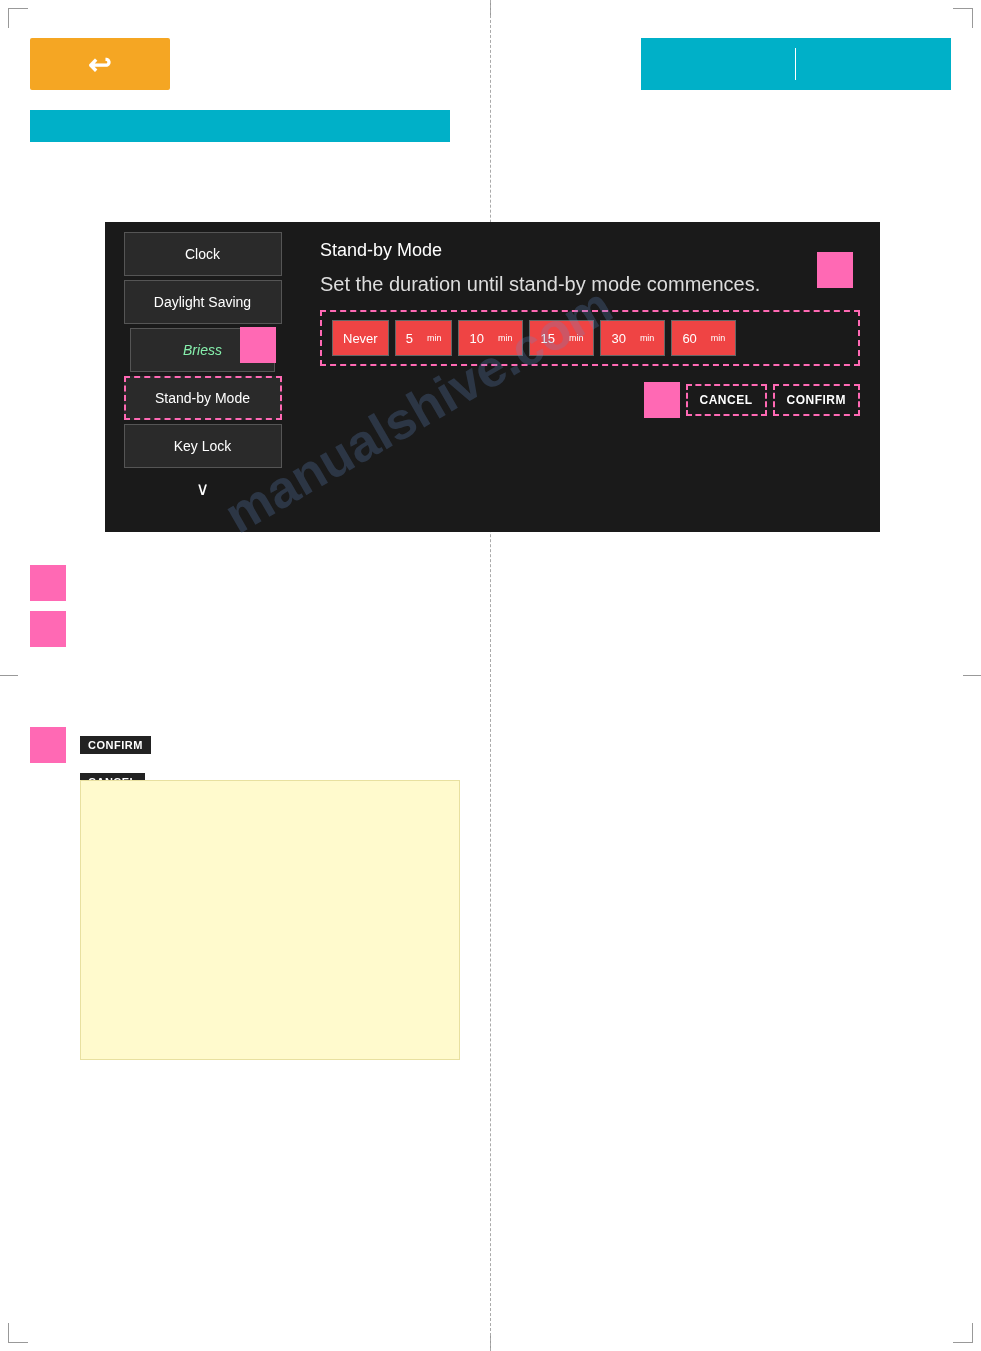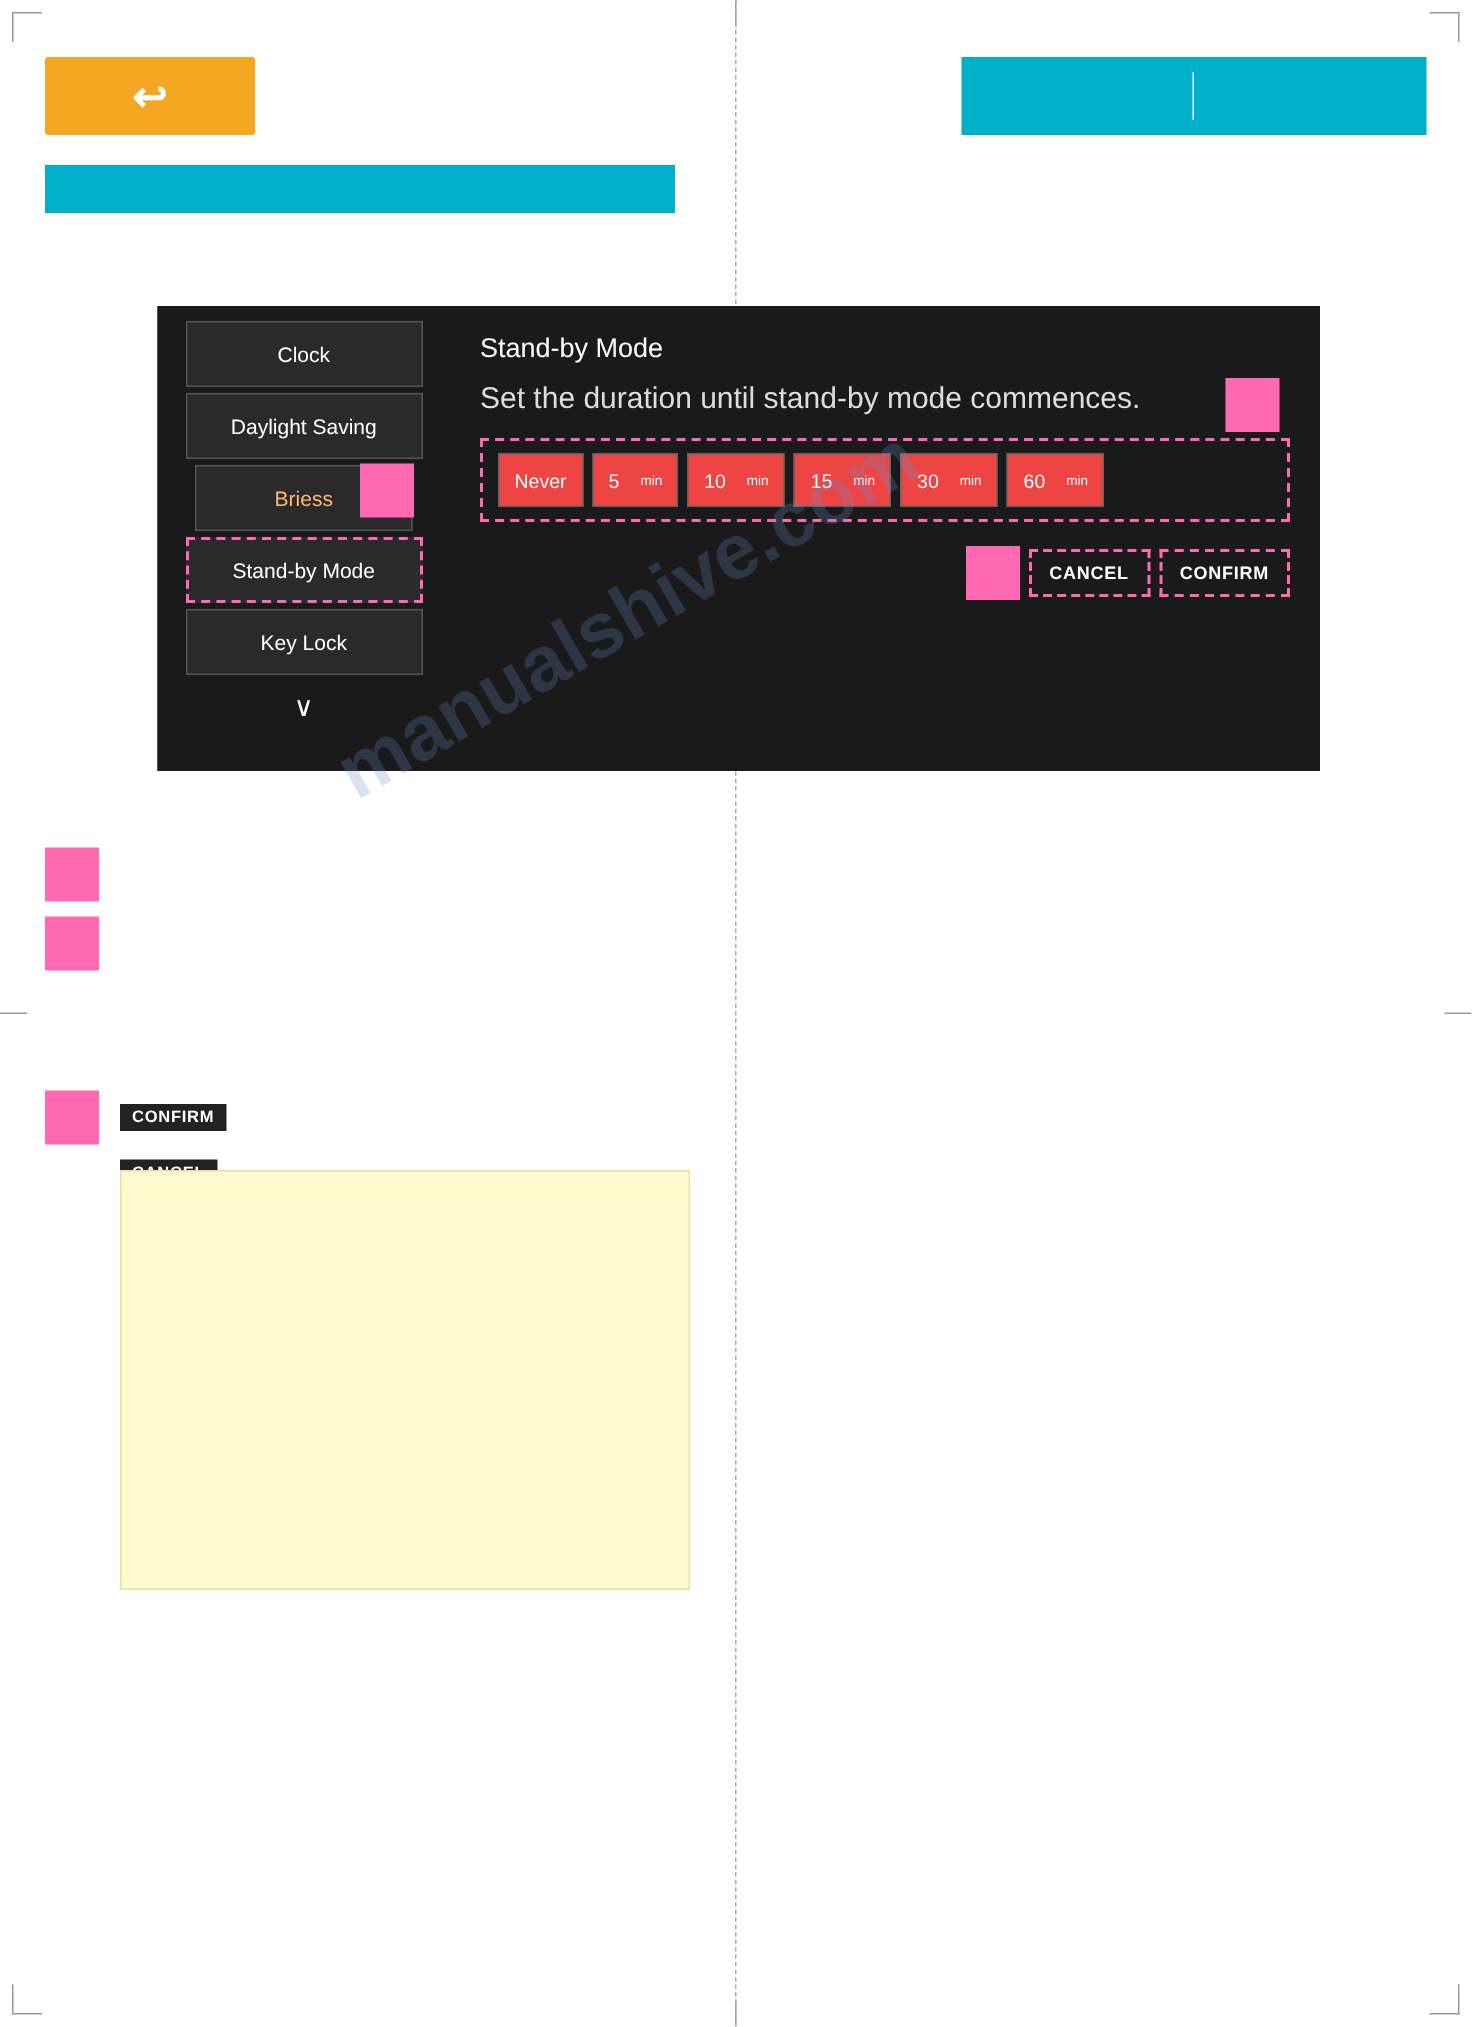--- a/index.html
+++ b/index.html
@@ -93,21 +93,21 @@
       top: 110px;
       left: 30px;
       width: 420px;
       height: 32px;
       background: #00b0c8;
     }
 
     
     .main-panel {
       position: absolute;
-      top: 204px;
+      top: 222px;
       left: 105px;
       width: 775px;
       height: 310px;
       background: #1a1a1a;
       display: flex;
     }
 
     
     .sidebar-menu {
       width: 195px;
@@ -138,25 +138,26 @@
       background: #2a2a2a;
     }
 
     .menu-item-brightness {
       position: relative;
       width: 145px;
       height: 44px;
       display: flex;
       align-items: center;
       justify-content: center;
-      color: #fdba74;
+      color: #86efac;
       font-size: 14px;
       cursor: pointer;
       border: 1px solid #555;
       background: #2a2a2a;
+      font-style: italic;
     }
 
     .brightness-pink {
       position: absolute;
       right: -2px;
       top: -2px;
       width: 36px;
       height: 36px;
       background: #ff69b4;
     }

